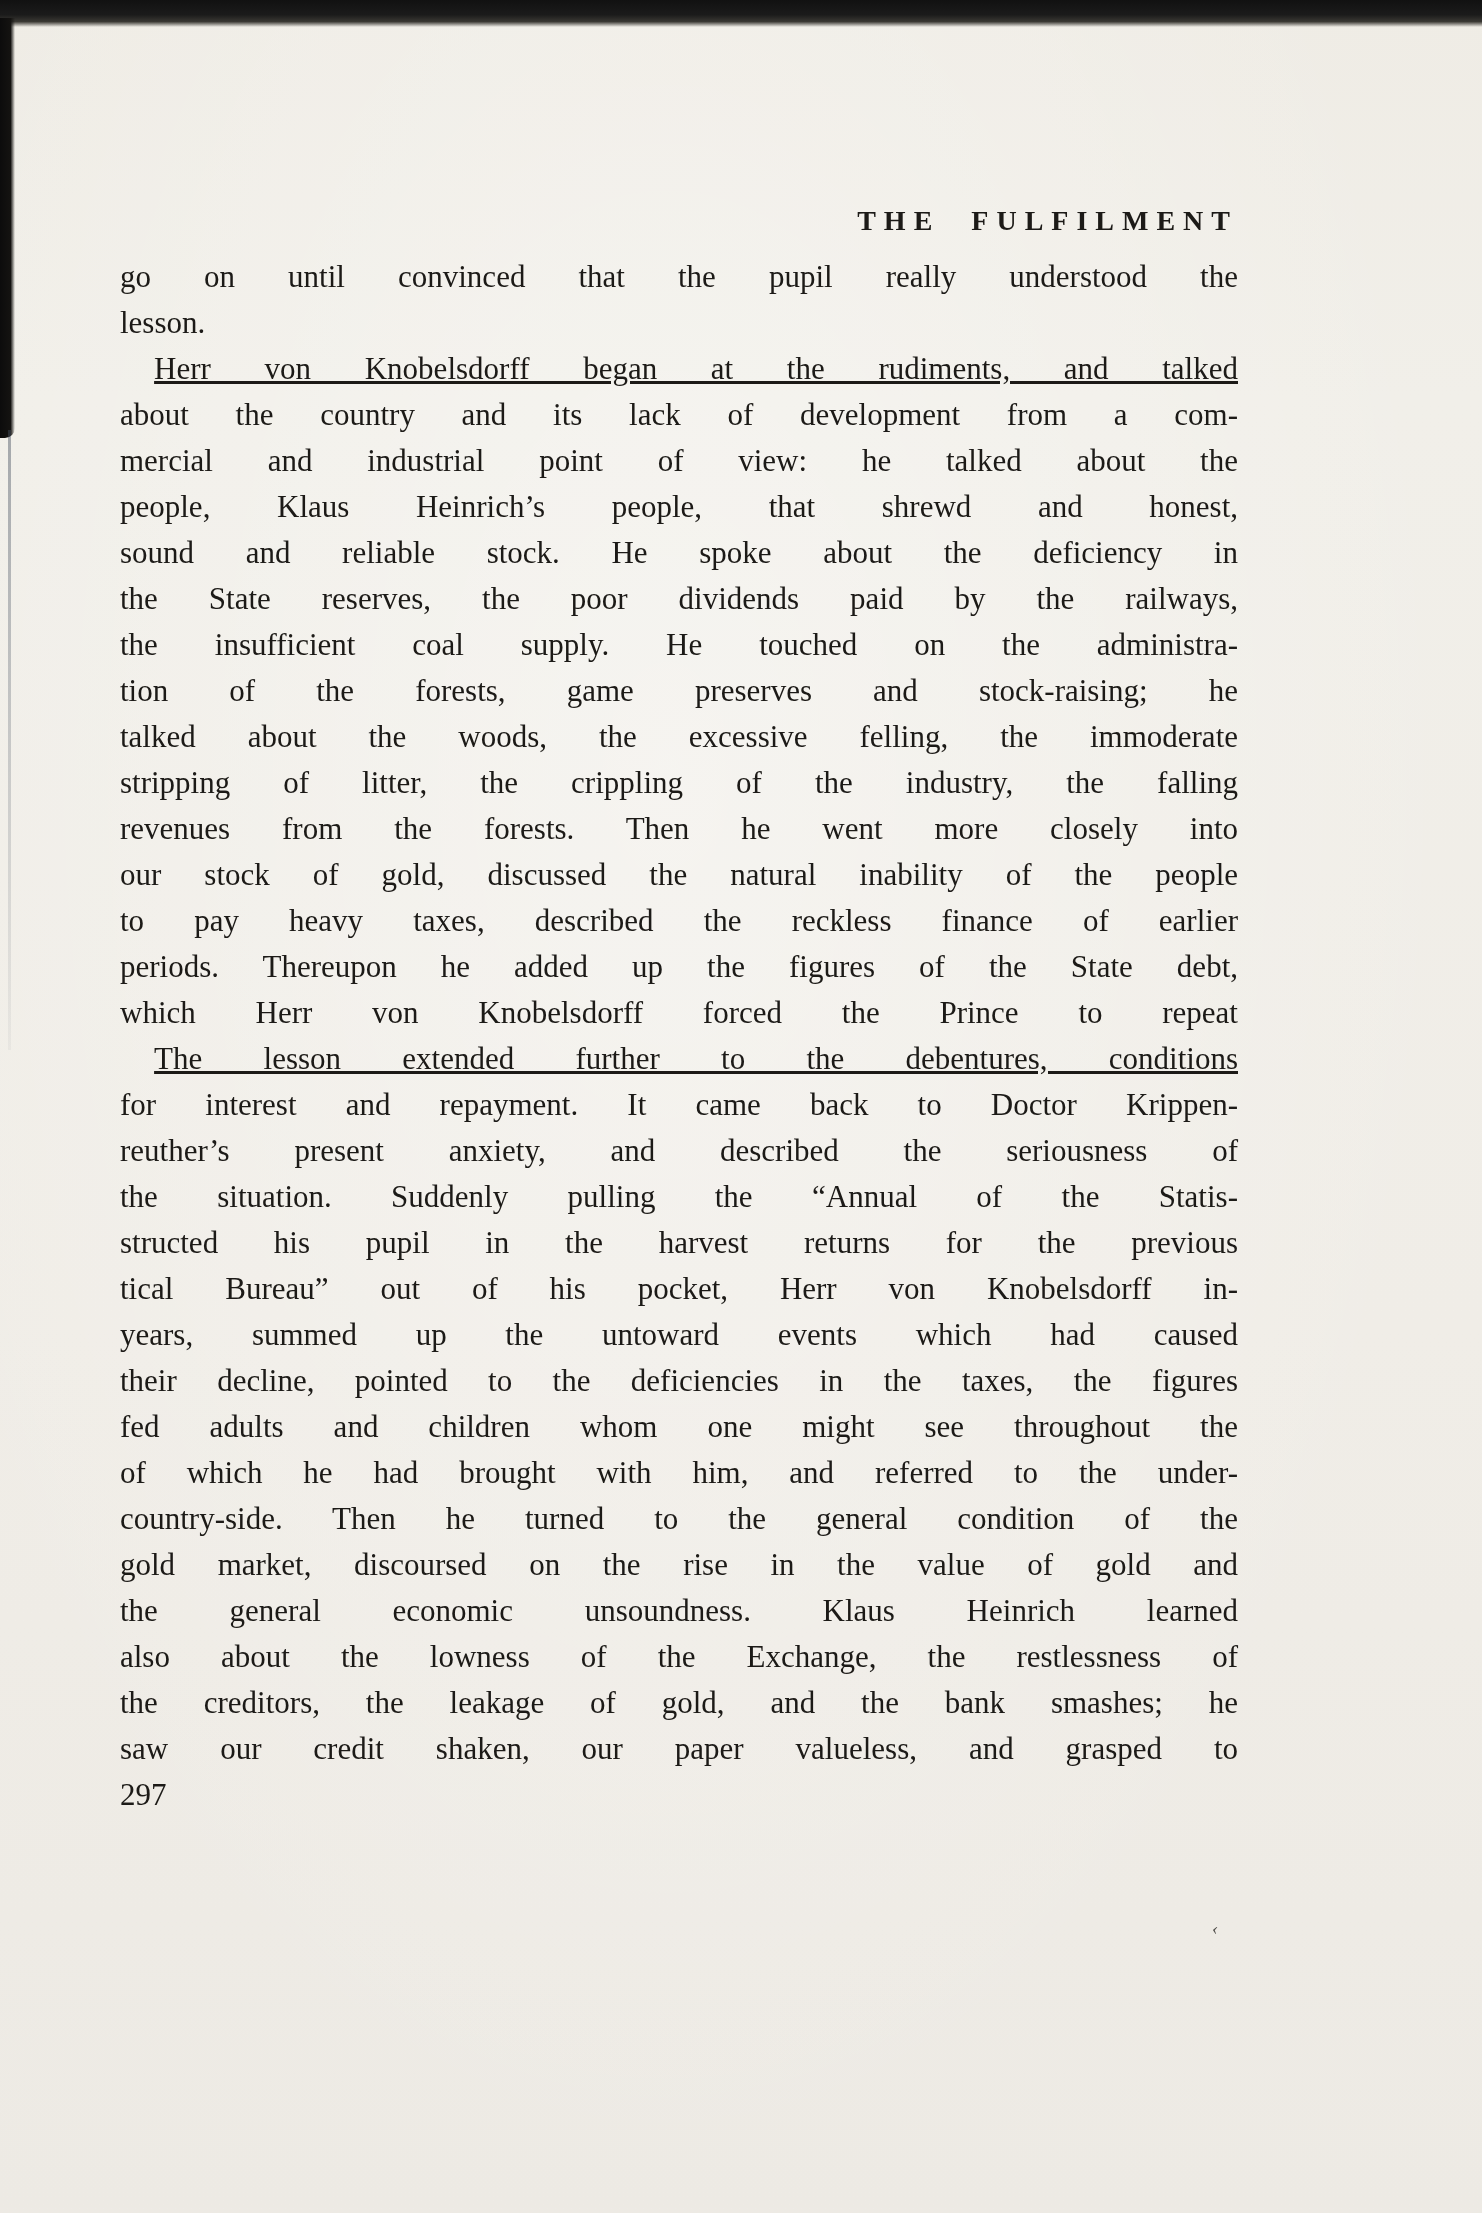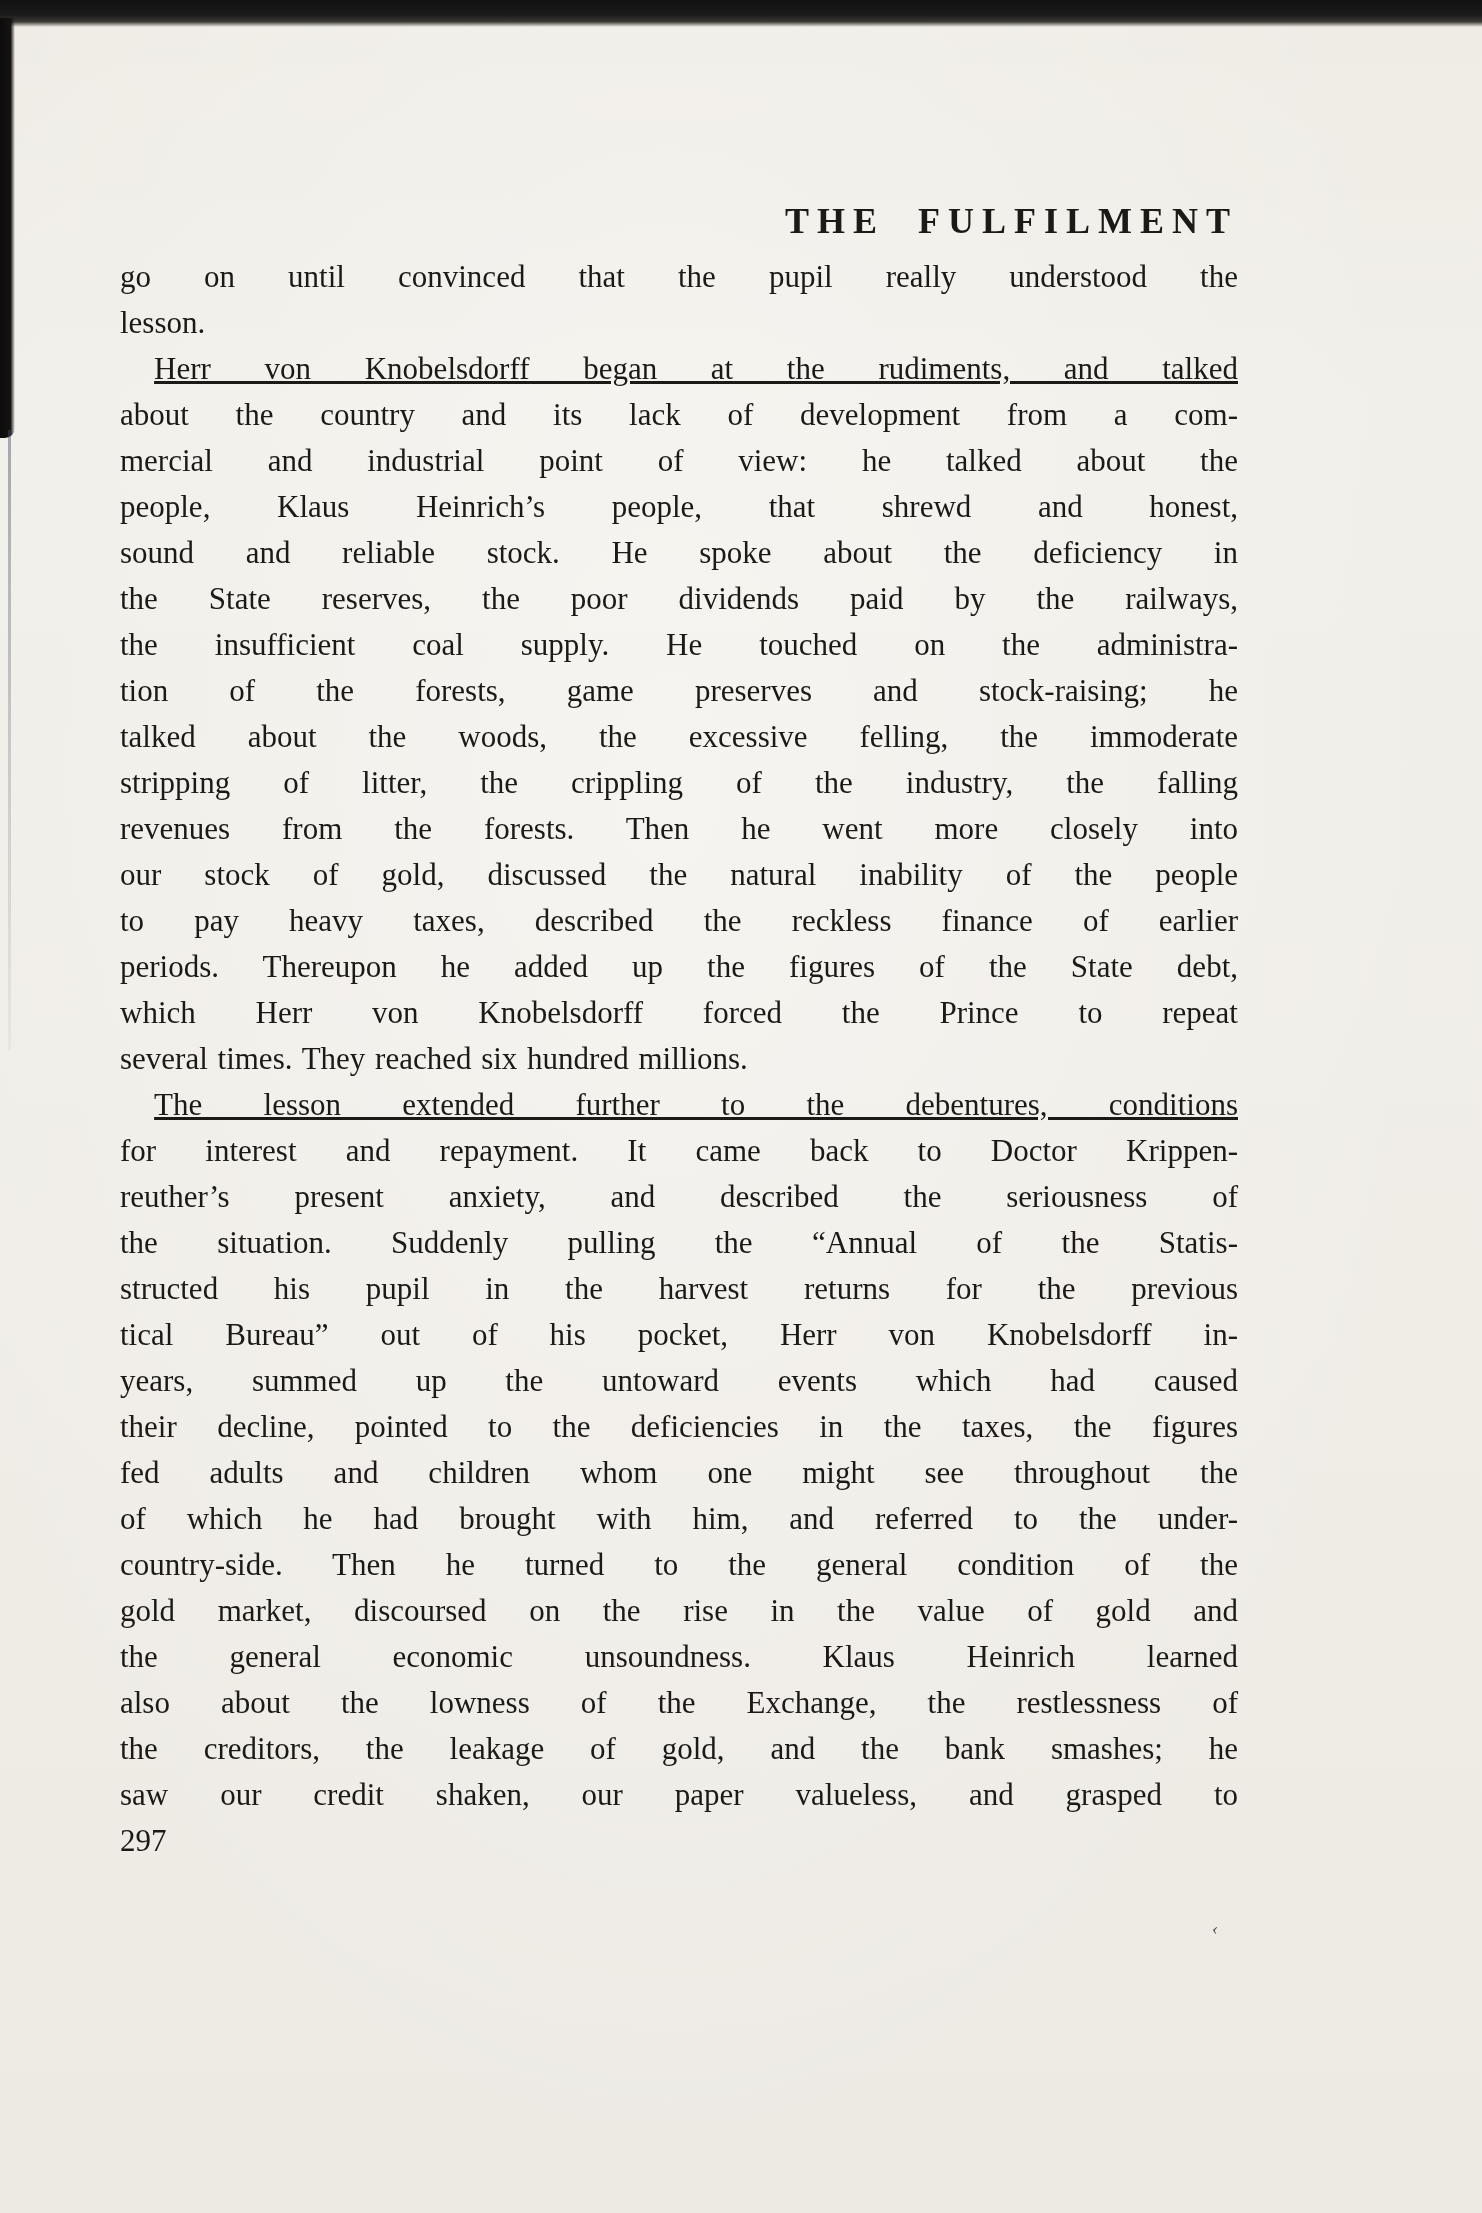--- a/index.html
+++ b/index.html
@@ -54,21 +54,21 @@
     position: absolute;
     left: 120px;
     top: 198px;
     width: 1118px;
     font-size: 31px;
     line-height: 46px;
   }
   .running-head {
     text-align: right;
     font-weight: bold;
-    font-size: 36px;
+    font-size: 28px;
     letter-spacing: 8px;
     word-spacing: 16px;
     margin-bottom: 10px;
     white-space: nowrap;
   }
   .line {
     text-align: justify;
     text-align-last: justify;
     word-spacing: 2px;
   }
@@ -107,21 +107,20 @@
         <div class="line">the State reserves, the poor dividends paid by the railways,</div>
         <div class="line">the insufficient coal supply. He touched on the administra-</div>
         <div class="line">tion of the forests, game preserves and stock-raising; he</div>
         <div class="line">talked about the woods, the excessive felling, the immoderate</div>
         <div class="line">stripping of litter, the crippling of the industry, the falling</div>
         <div class="line">revenues from the forests. Then he went more closely into</div>
         <div class="line">our stock of gold, discussed the natural inability of the people</div>
         <div class="line">to pay heavy taxes, described the reckless finance of earlier</div>
         <div class="line">periods. Thereupon he added up the figures of the State debt,</div>
         <div class="line">which Herr von Knobelsdorff forced the Prince to repeat</div>
-        <div class="line last">several times. They reached six hundred millions.</div>
         <div class="line indent">The lesson extended further to the debentures, conditions</div>
         <div class="line">for interest and repayment. It came back to Doctor Krippen-</div>
         <div class="line">reuther’s present anxiety, and described the seriousness of</div>
         <div class="line">the situation. Suddenly pulling the “Annual of the Statis-</div>
         <div class="line">structed his pupil in the harvest returns for the previous</div>
         <div class="line">tical Bureau” out of his pocket, Herr von Knobelsdorff in-</div>
         <div class="line">years, summed up the untoward events which had caused</div>
         <div class="line">their decline, pointed to the deficiencies in the taxes, the figures</div>
         <div class="line">fed adults and children whom one might see throughout the</div>
         <div class="line">of which he had brought with him, and referred to the under-</div>

